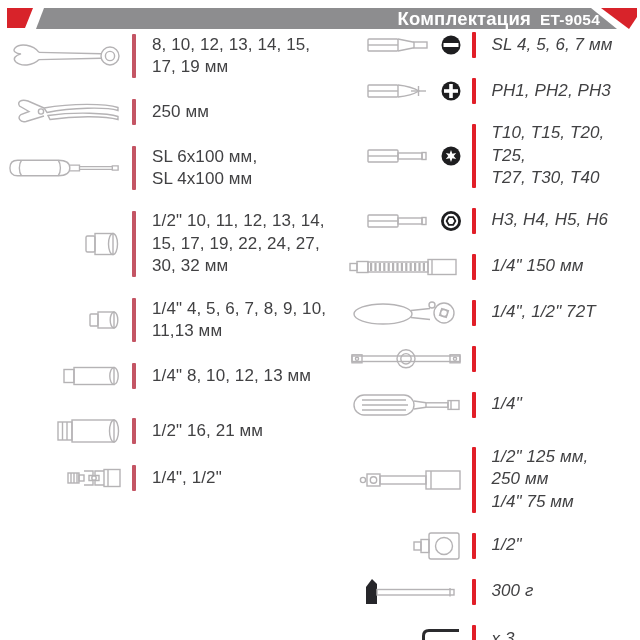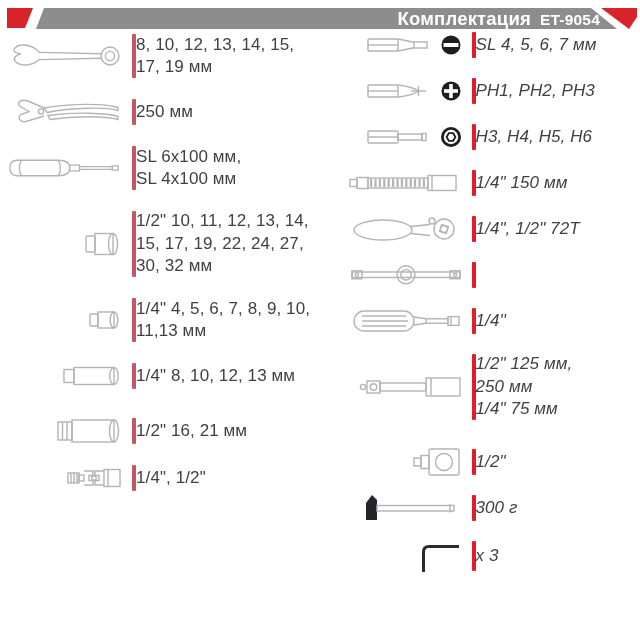--- a/index.html
+++ b/index.html
@@ -29,21 +29,21 @@
   .lines-3{min-height:70px;}
 
   .icon-cell{display:flex;justify-content:flex-end;align-items:center;flex:none;}
   .col-left .icon-cell{width:114px;padding-right:10px;}
   .col-right .icon-cell{width:126px;padding-right:10px;}
 
   .bar{flex:none;align-self:stretch;margin:2px 0;border-radius:1px;}
   .col-left .bar{width:4px;background:#c45564;}
   .col-right .bar{width:3.5px;background:#e11e28;}
 
-  .text{flex:1;padding-left:0;font-size:17px;line-height:22.5px;
+  .text{flex:1;padding-left:16px;font-size:17px;line-height:22.5px;
         white-space:pre-wrap;letter-spacing:.1px;}
 </style>
 </head>
 <body>
 
 <div class="header">
   <svg width="640" height="38" viewBox="0 0 640 38">
     <polygon points="7,8 33,8 25,28 7,28" fill="#d8232a"></polygon>
     <polygon points="44,8 591,8 617,29 36,29" fill="#8d8d8f"></polygon>
     <polygon points="601,8 637,8 637,17 629,29" fill="#d8232a"></polygon>
@@ -206,20 +206,37 @@
             <line x1="52.5" y1="6" x2="52.5" y2="16"></line>
           </g>
           <circle cx="85" cy="11" r="9.5" fill="#1e1e20"></circle>
           <rect x="78" y="9.2" width="14" height="3.6" fill="#fff"></rect>
           <rect x="83.2" y="4" width="3.6" height="14" fill="#fff"></rect>
         </svg>
       </div>
       <div class="bar"></div>
       <div class="text">PH1, PH2, PH3</div>
     </div>
+    <div class="row lines-2">
+      <div class="icon-cell">
+        <svg width="96" height="22" viewBox="0 0 96 22">
+          <g fill="none" stroke="#b5b3b5" stroke-width="1.4">
+            <rect x="2" y="5" width="30" height="12" rx="1"></rect>
+            <line x1="2" y1="11" x2="32" y2="11"></line>
+            <rect x="32" y="8" width="24" height="6"></rect>
+            <rect x="56" y="7.5" width="4" height="7"></rect>
+          </g>
+          <circle cx="85" cy="11" r="9.5" fill="#1e1e20"></circle>
+          <polygon fill="#fff" transform="translate(85,11)" points="0,-6 1.35,-2.34 5.2,-3 2.7,0 5.2,3 1.35,2.34 0,6 -1.35,2.34 -5.2,3 -2.7,0 -5.2,-3 -1.35,-2.34"></polygon>
+        </svg>
+      </div>
+      <div class="bar"></div>
+      <div class="text">T10, T15, T20, T25,
+T27, T30, T40</div>
+    </div>
     <div class="row lines-1">
       <div class="icon-cell">
         <svg width="96" height="22" viewBox="0 0 96 22">
           <g fill="none" stroke="#b5b3b5" stroke-width="1.4">
             <rect x="2" y="5" width="30" height="12" rx="1"></rect>
             <line x1="2" y1="11" x2="32" y2="11"></line>
             <rect x="32" y="8" width="24" height="6"></rect>
             <rect x="56" y="7.5" width="4" height="7"></rect>
           </g>
           <circle cx="85" cy="11" r="8.6" fill="none" stroke="#1e1e20" stroke-width="2.8"></circle>

